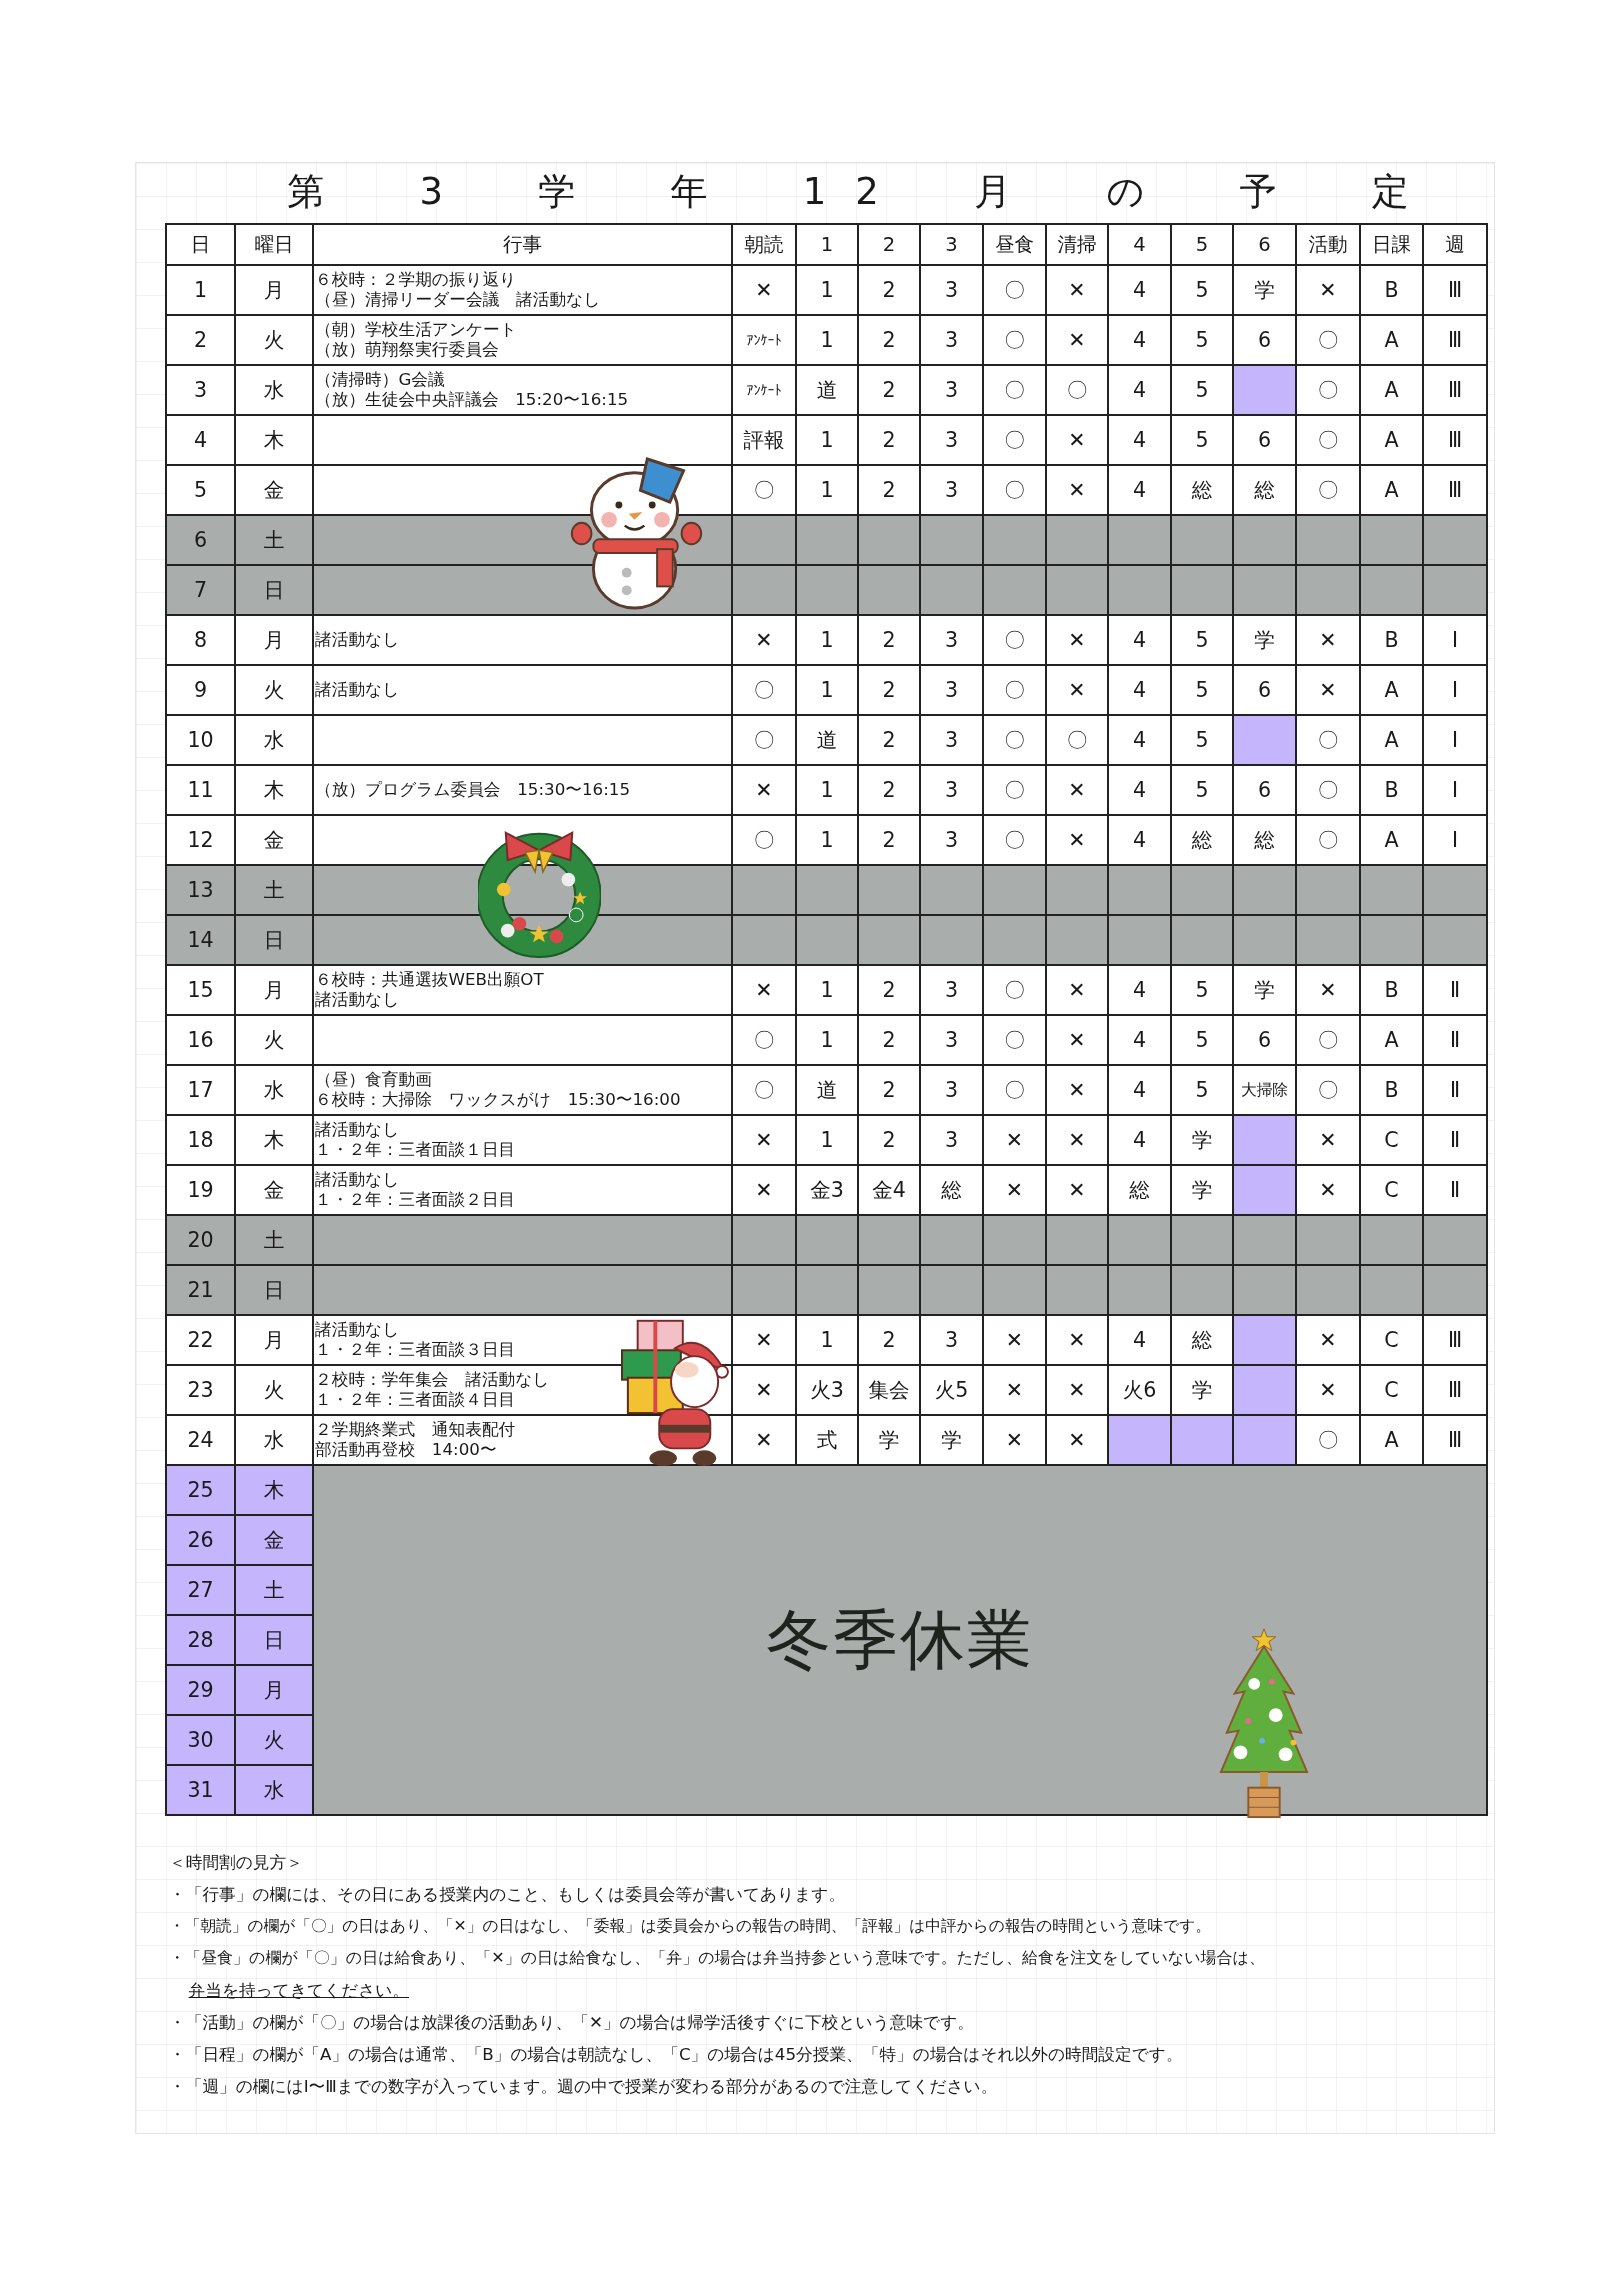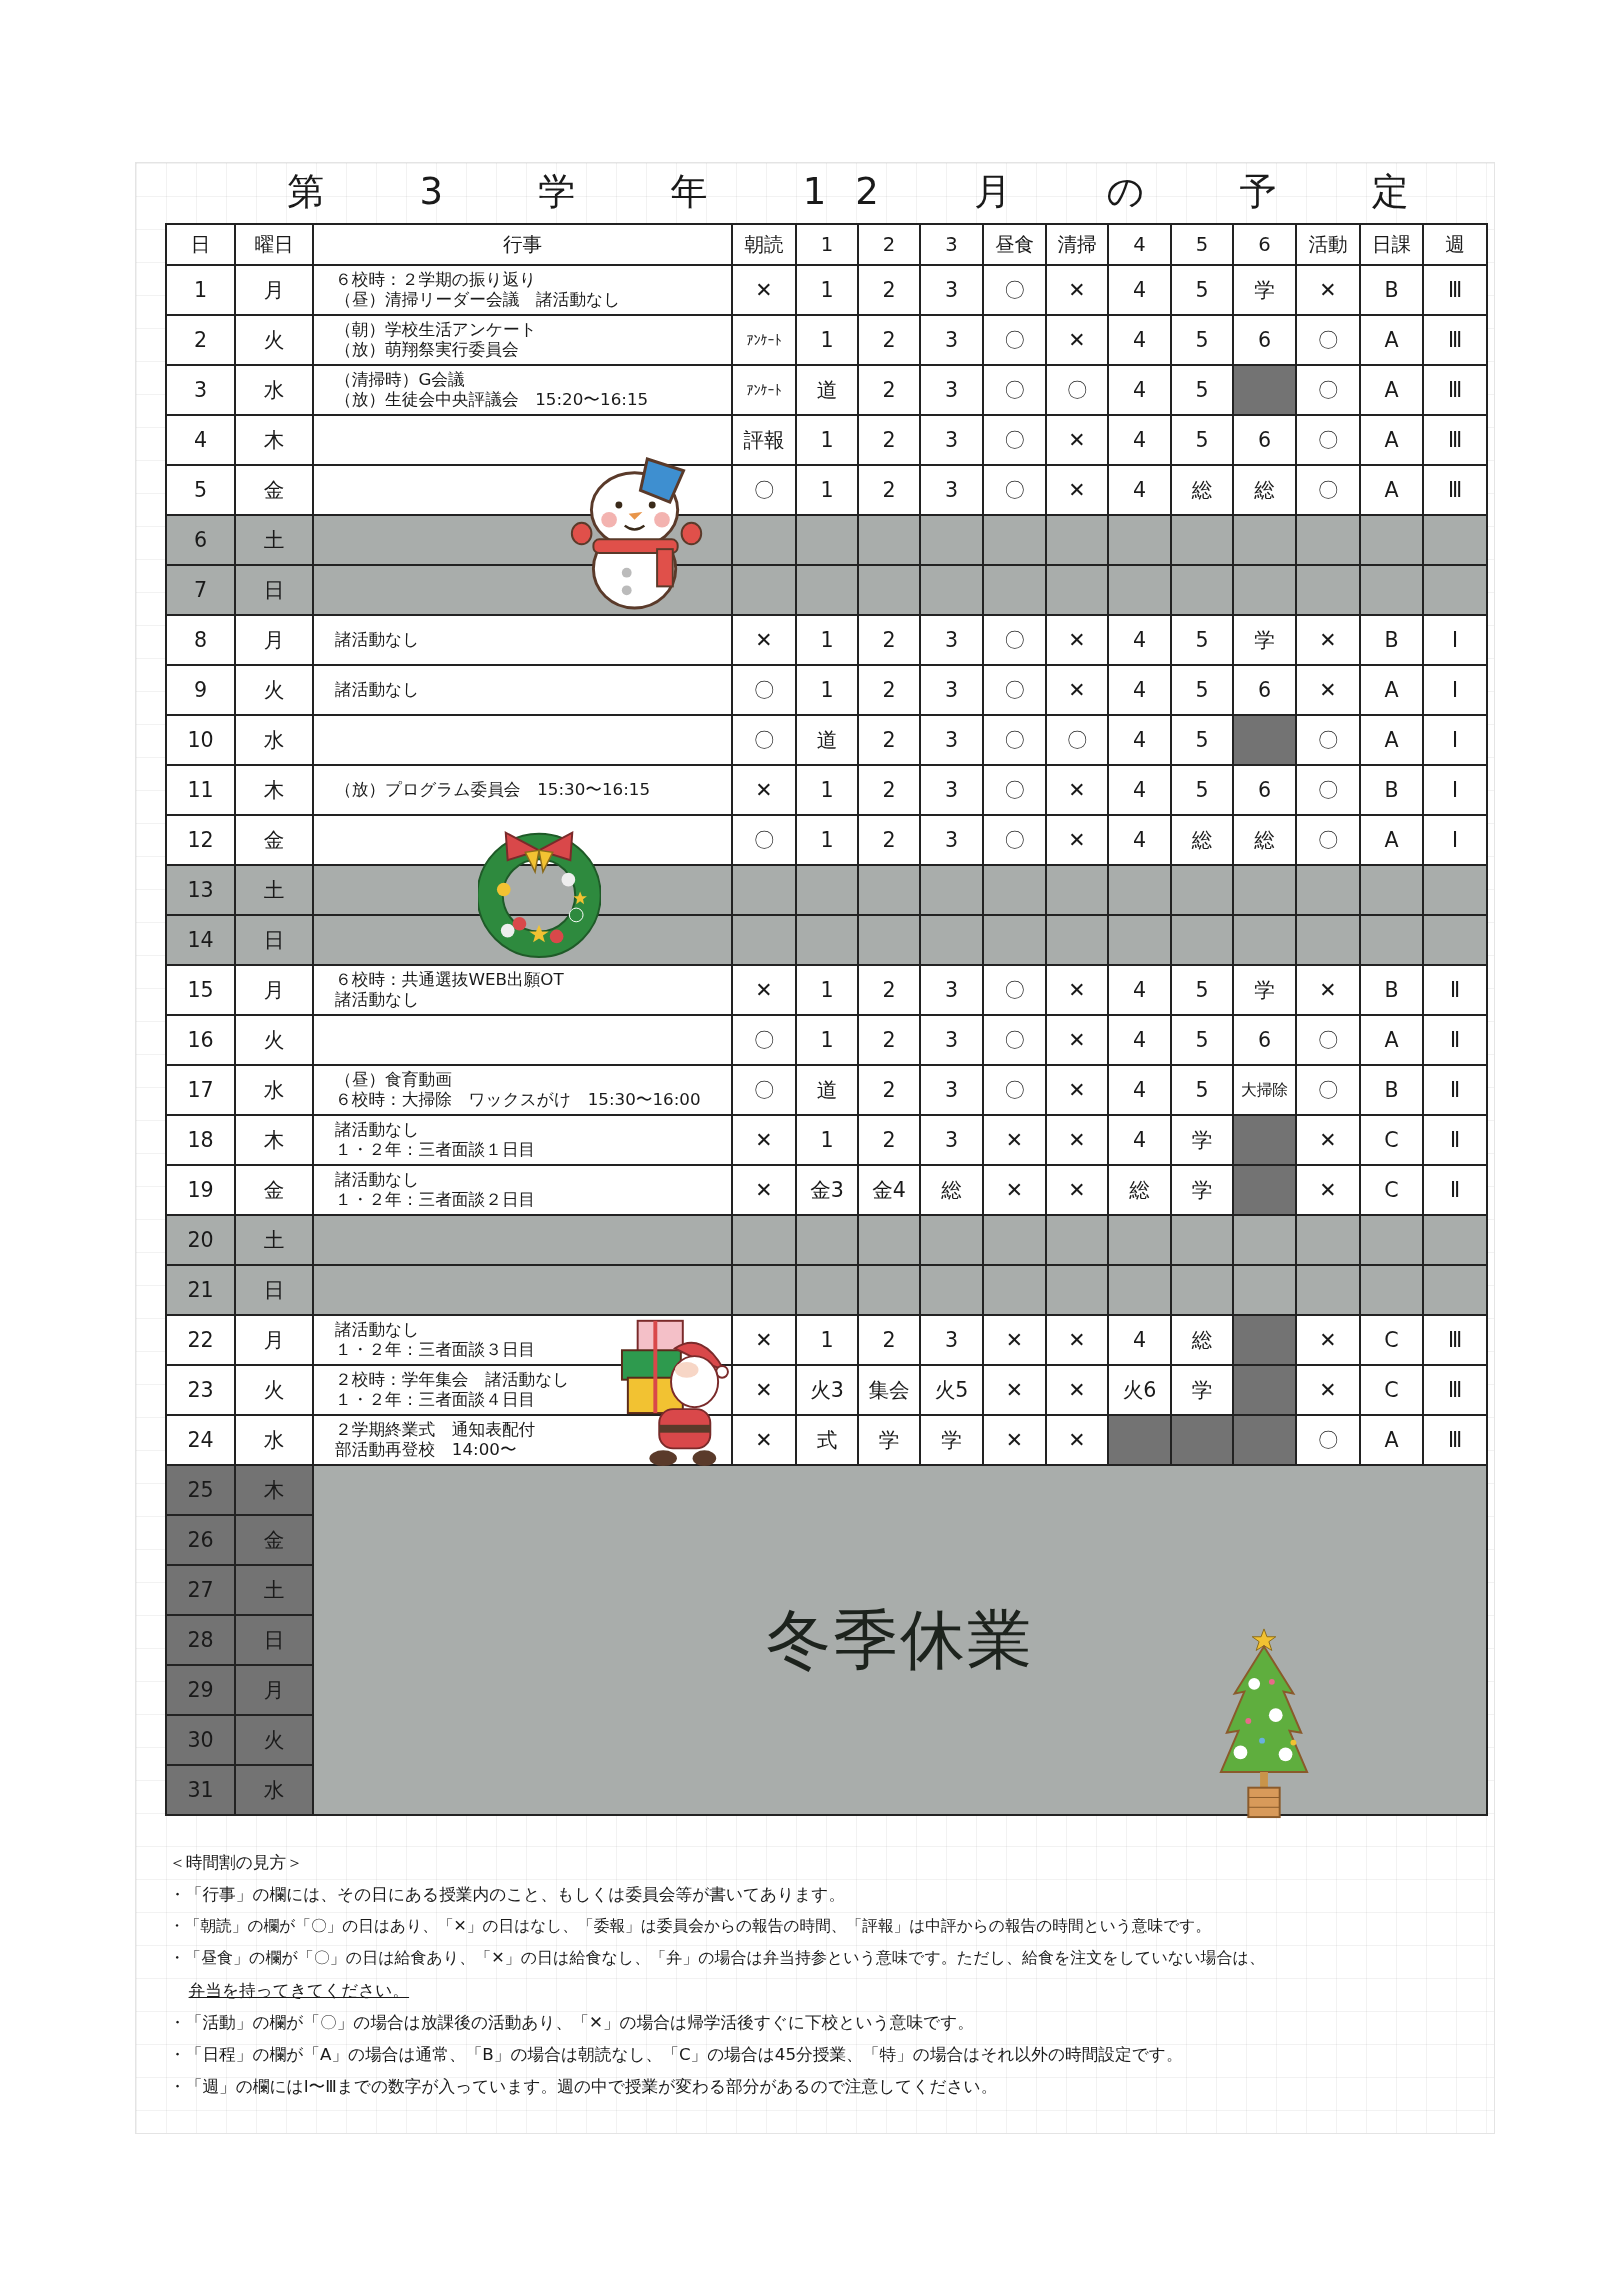--- a/index.html
+++ b/index.html
@@ -25,25 +25,25 @@
     position:absolute; left:165px; top:223px; width:1317px;
     border-collapse:collapse; table-layout:fixed;
     border:2.9px solid #1c1c1c;
   }
   table.sched th, table.sched td {
     border:2px solid #222; text-align:center; vertical-align:middle;
     padding:0; font-size:20.6px; overflow:hidden; white-space:nowrap;
   }
   table.sched th { height:39px; font-weight:normal; font-size:19.6px; background:#fff; }
   table.sched td { height:48px; background:#fff; }
-  table.sched td.ev { text-align:left; font-size:16.7px; line-height:19.6px; padding-left:21px; white-space:normal; }
+  table.sched td.ev { text-align:left; font-size:16.7px; line-height:19.6px; padding-left:1px; white-space:normal; }
   table.sched td.ev .l { display:block; }
   table.sched td.small { font-size:14px; }
   table.sched td.mid { font-size:15.7px; }
-  table.sched td.g { background:#737373; }
+  table.sched td.g { background:#c4b5fd; }
   table.sched tr.we td { background:#a9adab; }
   table.sched td.vac { background:#a9adab; position:relative; }
   .vac-label {
     position:absolute; left:50%; top:50%; transform:translate(-50%,-50%);
     font-size:65px; color:#1d231d; letter-spacing:2px;
   }
   .notes { position:absolute; left:169px; top:1846px; width:1313px; font-size:16.7px; line-height:32px; }
   .notes .n { white-space:nowrap; }
   .notes .ind { padding-left:19.6px;text-decoration:underline; }
   .deco { position:absolute; }

